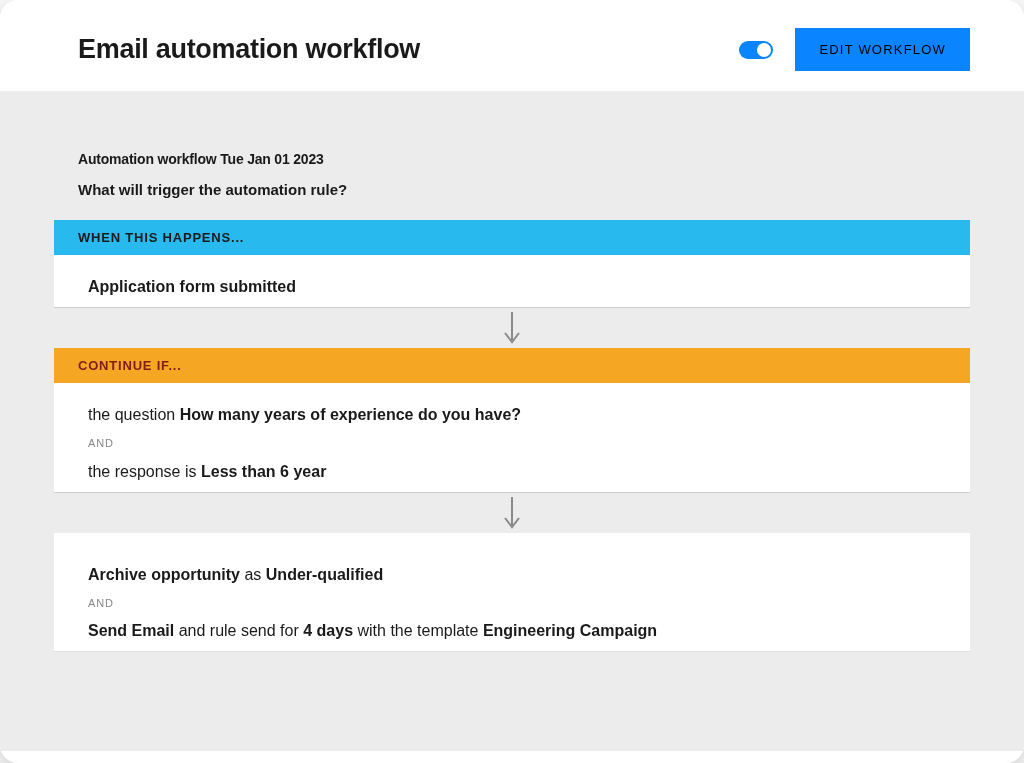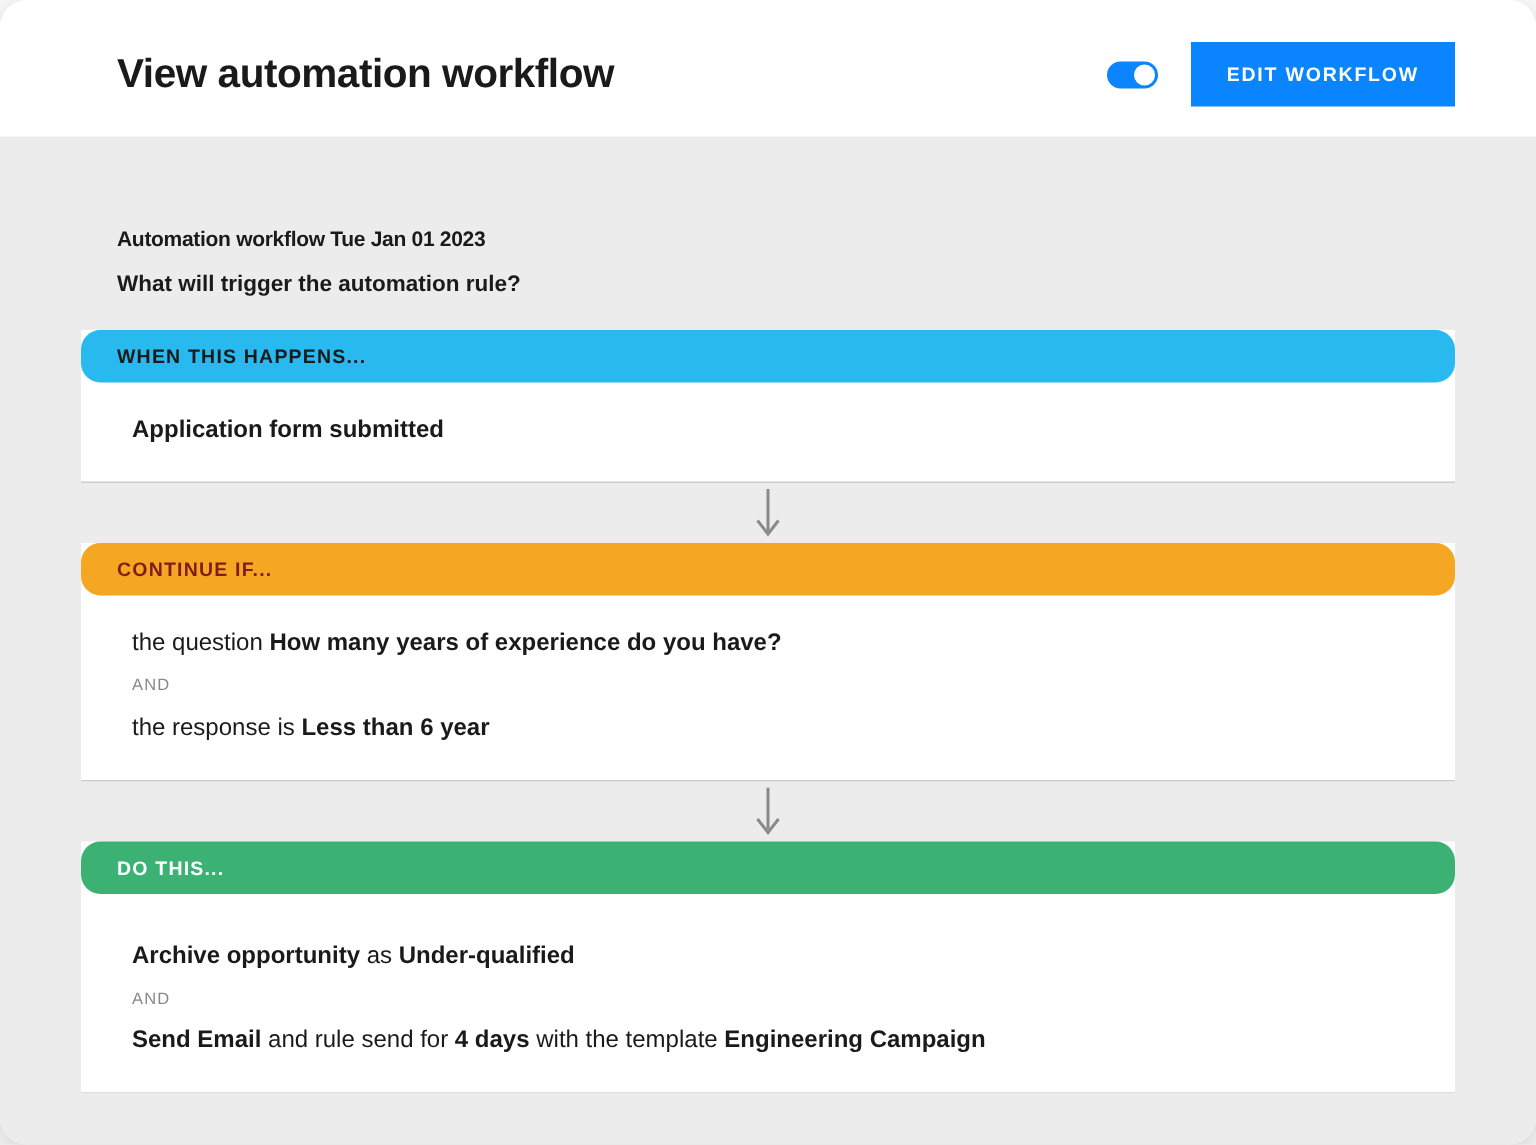--- a/index.html
+++ b/index.html
@@ -47,22 +47,22 @@
     position: absolute;
     width: 14px;
     height: 14px;
     background: #fff;
     border-radius: 50%;
     top: 2px;
     right: 2px;
   }
   .edit-btn {
     background: #0a84ff;
-    color: #ffffff;
-    font-weight: 700;
+    color: #000000;
+    font-weight: 400;
     font-size: 13px;
     letter-spacing: 1.2px;
     padding: 14px 24px;
     border: none;
     cursor: pointer;
   }
   .content-area {
     background: #ececec;
     padding: 24px 54px 34px 54px;
     min-height: 660px;
@@ -82,27 +82,26 @@
   }
   .section {
     background: #fff;
     margin-bottom: 0;
   }
   .section-header {
     padding: 10px 24px;
     font-size: 13px;
     font-weight: 700;
     letter-spacing: 0.8px;
-    border-radius: 13px;
   }
   .sh-blue { background: #28b9ee; color: #1a1a1a; }
   .sh-orange { background: #f5a623; color: #7f1d1d; }
   .sh-green { background: #3bb273; color: #fff; }
   .section-body {
-    padding: 20px 34px 22px 34px;
+    padding: 20px 34px 8px 34px;
     font-size: 16px;
     line-height: 1.5;
     border-bottom: 1px solid #ddd;
   }
   .section-body .row { margin: 0; }
   .connector-small {
     font-size: 11px;
     color: #888;
     letter-spacing: 0.8px;
     margin: 8px 0;
@@ -122,21 +121,21 @@
     fill: none;
   }
   .sep-border { border-bottom: 1px solid #ccc; }
 </style>
 </head>
 <body>
 
 <div class="frame">
 
   <div class="header">
-    <div class="page-title">View automation workflow</div>
+    <div class="page-title">Email automation workflow</div>
     <div class="header-controls">
       <div class="toggle"></div>
       <button class="edit-btn">EDIT WORKFLOW</button>
     </div>
   </div>
 
   <div class="content-area">
 
     <div class="workflow-title">Automation workflow Tue Jan 01 2023</div>
     <div class="workflow-subtitle">What will trigger the automation rule?</div>
@@ -169,21 +168,20 @@
     </div>
 
     <div class="arrow-wrap">
       <svg class="arrow" viewBox="0 0 24 34">
         <line x1="12" y1="0" x2="12" y2="28"></line>
         <polyline points="5,21 12,30 19,21"></polyline>
       </svg>
     </div>
 
     <div class="section">
-      <div class="section-header sh-green">DO THIS...</div>
       <div class="section-body" style="padding-top:30px;">
         <div class="row">
           <span class="bold">Archive opportunity</span><span> as </span><span class="bold">Under-qualified</span>
         </div>
         <div class="connector-small">AND</div>
         <div class="row">
           <span class="bold">Send Email</span><span> and rule send for </span><span class="bold">4 days</span><span> with the template </span><span class="bold">Engineering Campaign</span>
         </div>
       </div>
     </div>

